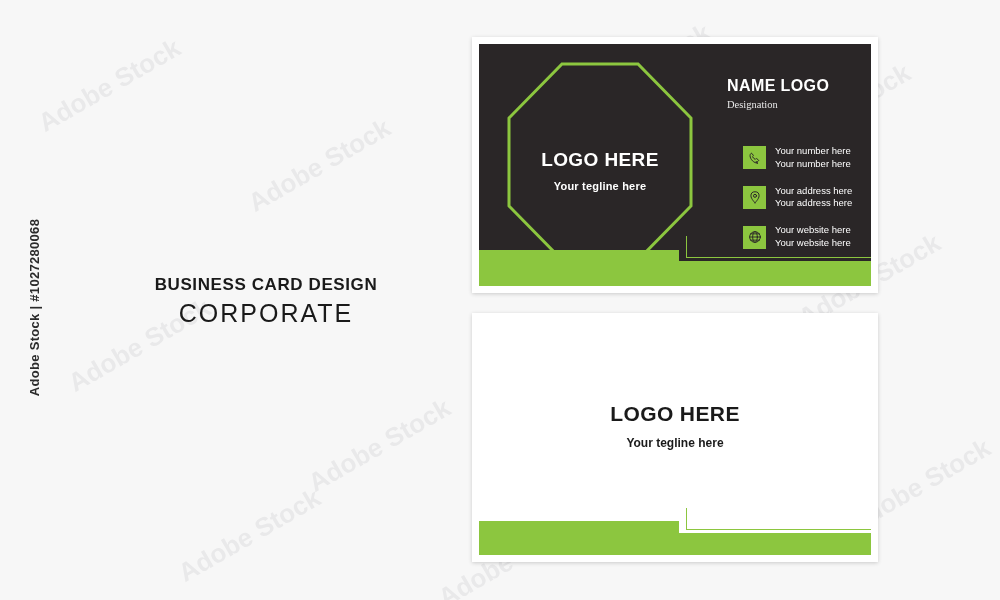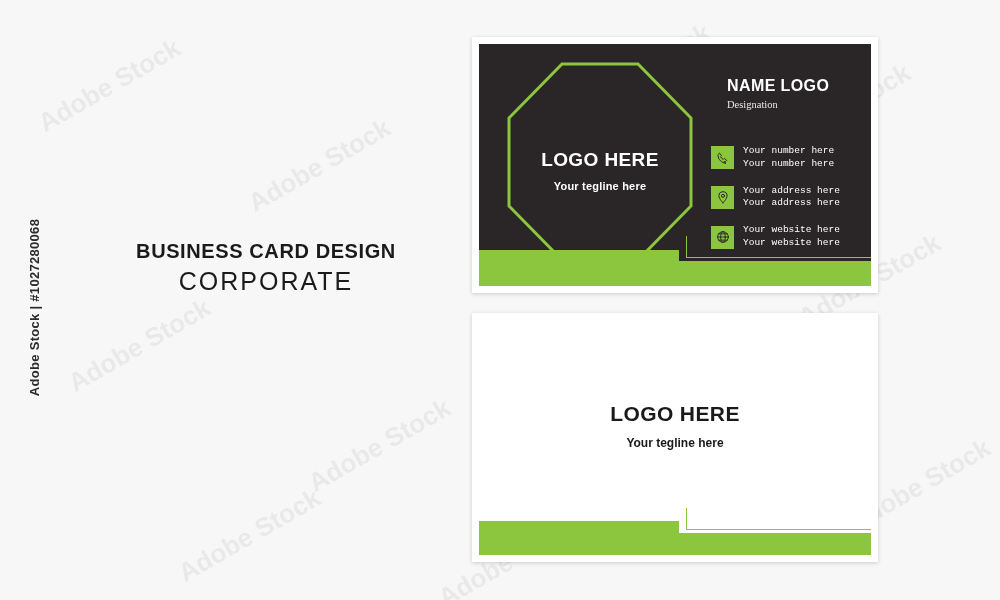--- a/index.html
+++ b/index.html
@@ -45,24 +45,25 @@
     text-align:center;
     color:#1a1a1a;
   }
   .heading .l1 {
     font-size:25px;
     font-weight:300;
     letter-spacing:2.0px;
     line-height:1.35;
   }
   .heading .l2 {
-    font-size:20px;
+    font-size:17px;
     font-weight:bold;
     letter-spacing:0.6px;
     line-height:1.35;
+    margin-top:36px;
   }
   .heading .l3 {
     font-size:25px;
     font-weight:300;
     letter-spacing:2.0px;
     line-height:1.35;
   }
 
   
   .card-frame {
@@ -120,21 +121,21 @@
   }
   .name-block .dg {
     margin-top:4px;
     font-size:10.5px;
     font-weight:400;
     color:#e8e8e8;
     font-family:Liberation Serif, serif;
   }
 
   
-  .contacts { position:absolute; left:232px; top:101px; width:150px;font-family:Liberation Mono, monospace; }
+  .contacts { position:absolute; left:264px; top:101px; width:150px; }
   .c-row { display:flex; align-items:center; margin-bottom:14px; }
   .c-row:last-child { margin-bottom:0;text-align:right; }
   .c-icon {
     width:23px; height:23px;
     background:#8cc63f;
     flex:0 0 auto;
     display:flex; align-items:center; justify-content:center;
   }
   .c-icon svg { display:block; }
   .c-text { margin-left:9px; color:#ffffff; font-size:9.5px; line-height:1.35; }

